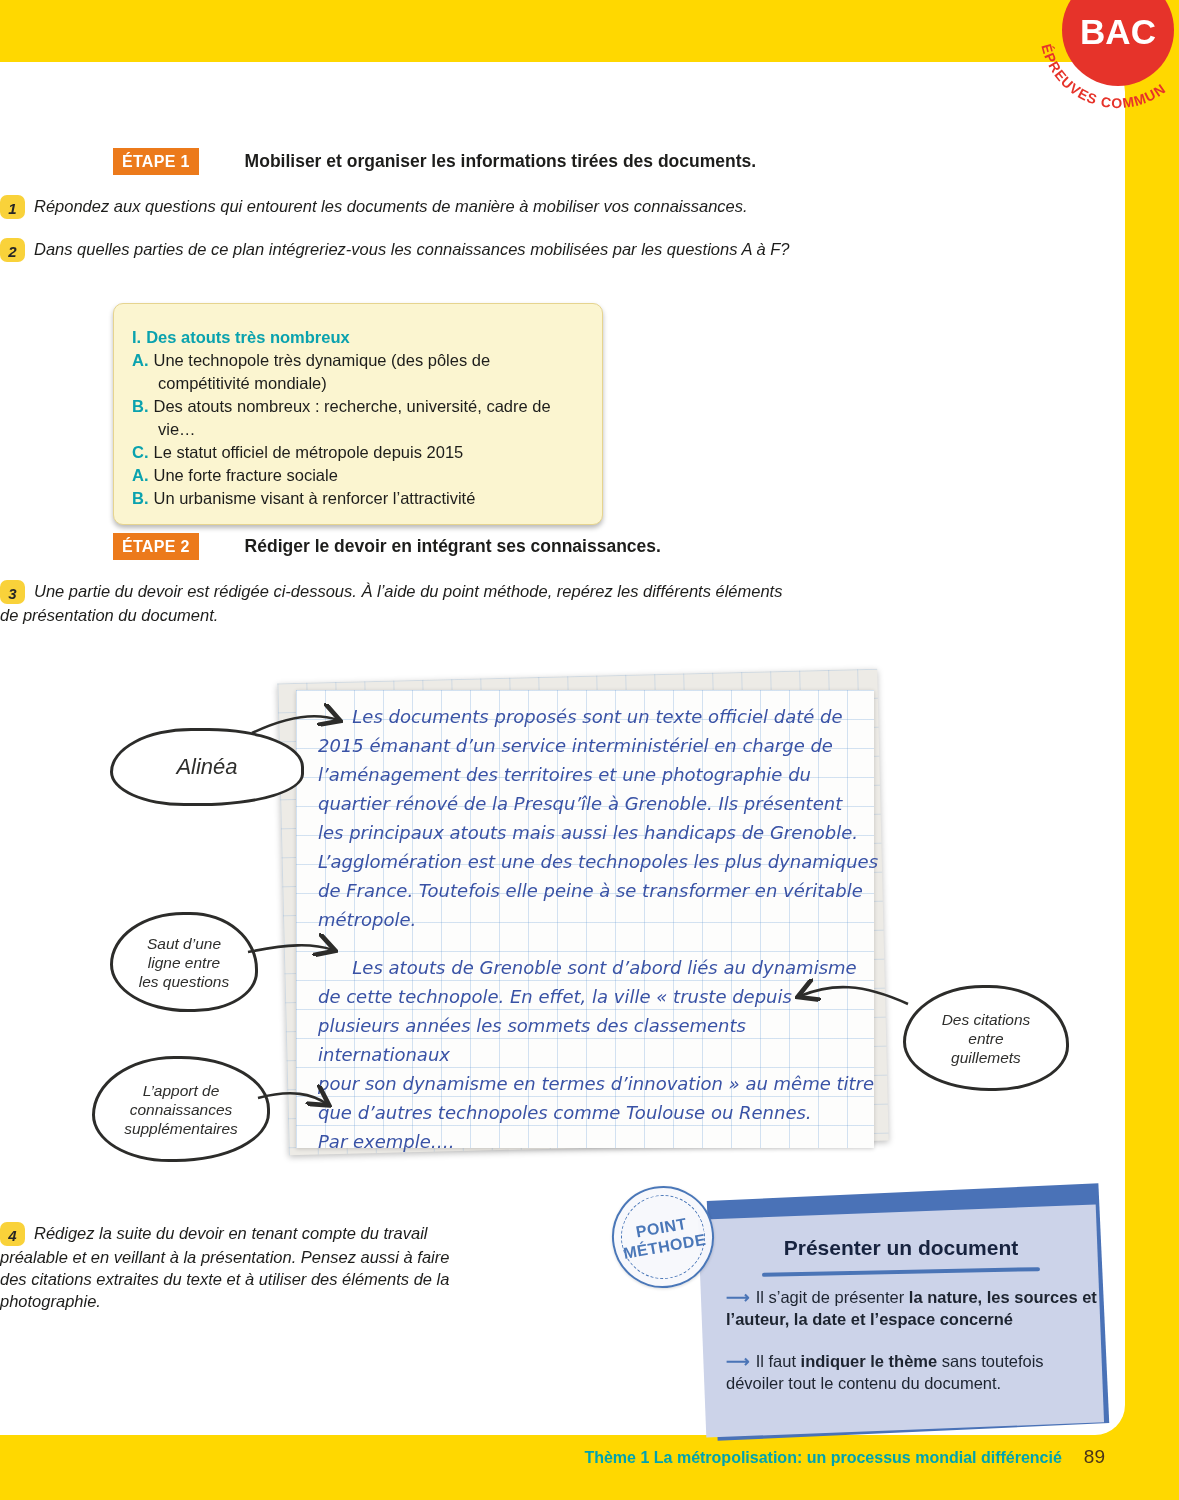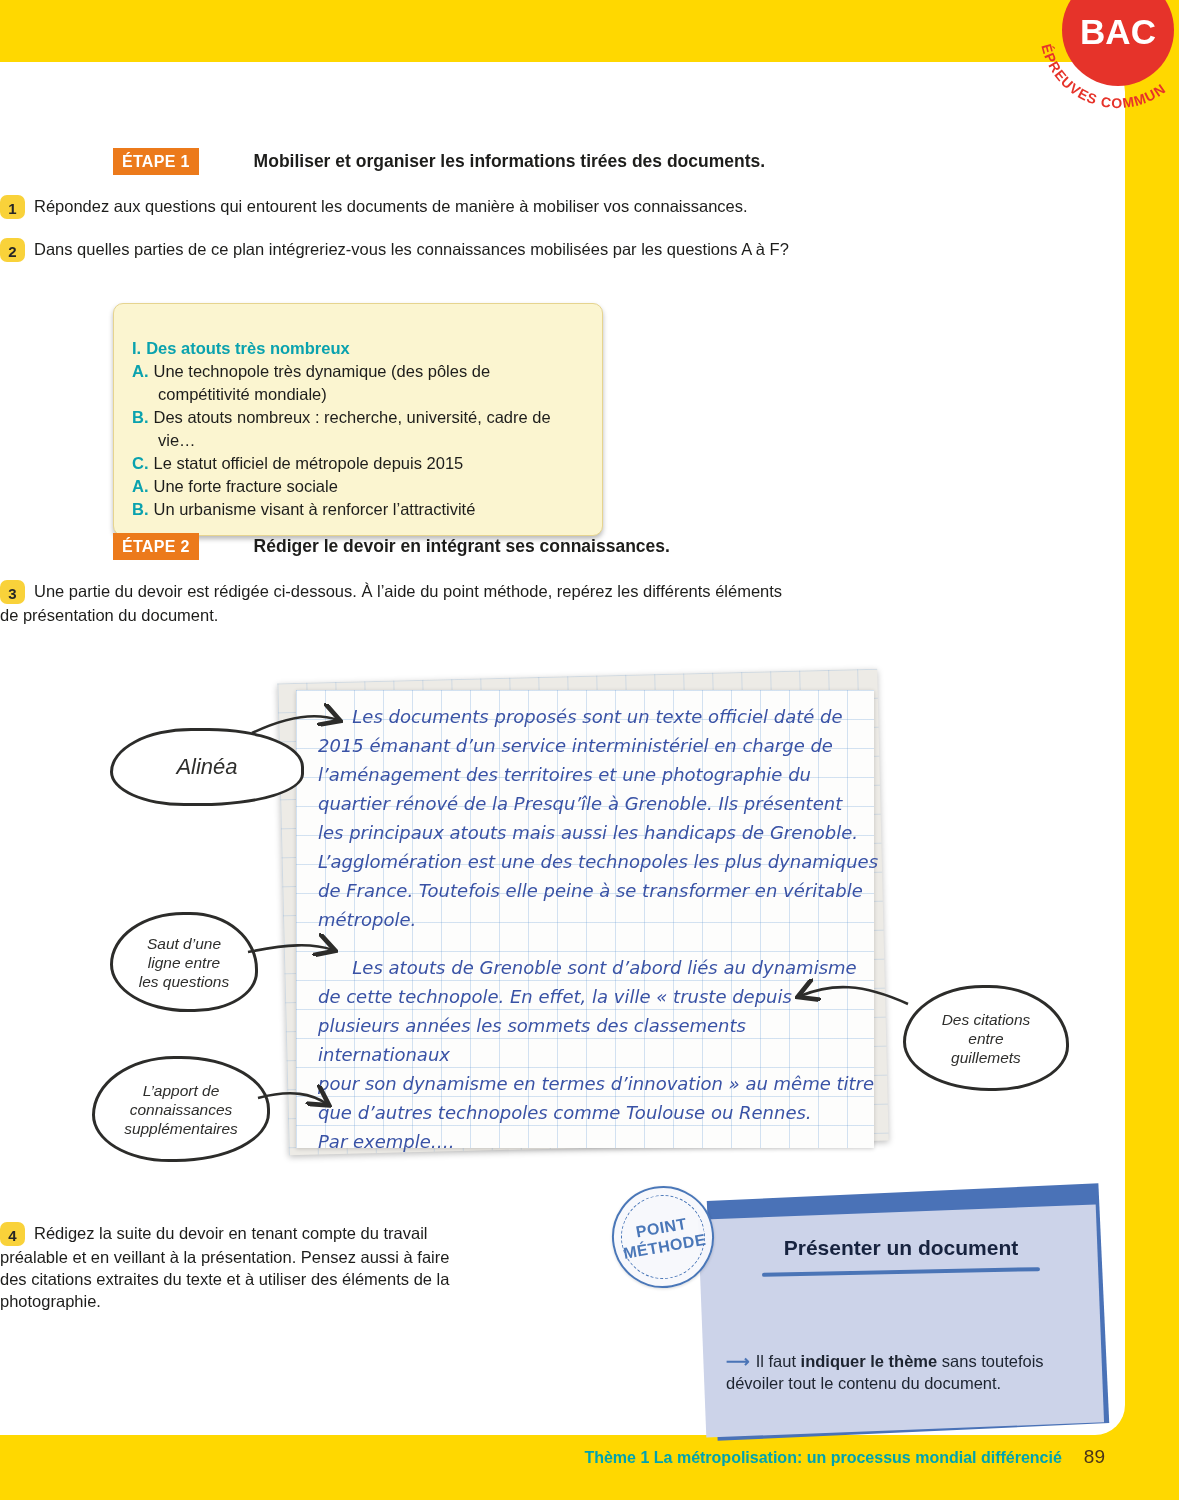--- a/index.html
+++ b/index.html
@@ -4,33 +4,33 @@
 <style>
   html,body{margin:0;padding:0;}
   body{font-family:"Liberation Sans",sans-serif;}
   #page{position:relative;width:1179px;height:1500px;background:#ffd800;overflow:hidden;}
   #white-area{position:absolute;left:0;top:62px;width:1125px;height:1373px;background:#ffffff;border-radius:0 30px 30px 0;}
 
   
   #bac-svg{position:absolute;left:920px;top:0;width:259px;height:200px;}
 
   
-  .etape-row{position:absolute;left:113px;display:flex;align-items:center;gap:19px;}
+  .etape-row{position:absolute;left:113px;display:flex;align-items:center;gap:10px;}
   .etape-badge{background:#ec7a1b;color:#ffffff;font-weight:bold;font-size:16px;padding:5px 9px 4px 9px;letter-spacing:.3px;}
   .etape-title{color:#1d1d1b;font-weight:bold;font-size:17.5px;margin-left:36px;}
 
   
-  .question{position:absolute;color:#1d1d1b;font-size:16.5px;line-height:22px;}
+  .question{position:absolute;color:#1d1d1b;font-size:16.5px;line-height:22px;font-style:italic;}
   .qnum{display:inline-block;background:#f9d23a;color:#262626;font-weight:bold;font-size:15px;width:25px;height:21px;border-radius:7px;text-align:center;padding-top:3px;margin-right:9px;vertical-align:-2px;}
 
   
   #plan-box{position:absolute;left:113px;top:303px;width:490px;background:#fbf5d0;border:1px solid #e6d48f;border-radius:10px;box-shadow:0 3px 5px rgba(0,0,0,.28);padding:14px 18px;box-sizing:border-box;}
   .plan-item{font-size:16.5px;line-height:23px;color:#1d1d1b;padding-left:26px;text-indent:-26px;}
   .plan-item .marker{color:#0aa2ae;font-weight:bold;margin-right:5px;}
-  .plan-item.header{color:#0aa2ae;font-weight:bold;margin-top:19px;}
+  .plan-item.header{color:#0aa2ae;font-weight:bold;margin-top:8px;}
 
   
   #paper-back{position:absolute;left:283px;top:676px;width:600px;height:472px;background:#edebe6;
     background-image:linear-gradient(to right,rgba(120,165,215,.25) 1px,transparent 1px),linear-gradient(to bottom,rgba(120,165,215,.25) 1px,transparent 1px);
     background-size:29px 29px;transform:rotate(-1.4deg);box-shadow:0 2px 6px rgba(0,0,0,.25);}
   #paper-front{position:absolute;left:296px;top:690px;width:578px;height:458px;background:#fdfdfc;
     background-image:linear-gradient(to right,rgba(110,160,215,.30) 1px,transparent 1px),linear-gradient(to bottom,rgba(110,160,215,.30) 1px,transparent 1px);
     background-size:29px 29px;box-shadow:0 1px 4px rgba(0,0,0,.18);}
   .essay{position:absolute;left:318px;width:560px;font-family:"DejaVu Sans",sans-serif;font-style:italic;font-size:18px;line-height:29px;color:#3952a5;white-space:pre-wrap;}
   #essay-para1{top:702px;}
@@ -140,20 +140,23 @@
 guillemets</div>
 
   <div class="question" style="top:1222px;width:478px;">
     <span class="qnum">4</span><span>Rédigez la suite du devoir en tenant compte du travail préalable et en veillant à la présentation. Pensez aussi à faire des citations extraites du texte et à utiliser des éléments de la photographie.</span>
   </div>
 
   <div id="methode-blue"></div>
   <div id="methode-panel"></div>
   <div id="methode-title">Présenter un document</div>
   <div id="methode-underline"></div>
+  <div class="methode-bullet" id="methode-b1">
+    <span class="arrow-glyph">⟶</span><span>Il s’agit de présenter </span><b>la nature, les sources et l’auteur, la date et l’espace concerné</b>
+  </div>
   <div class="methode-bullet" id="methode-b2">
     <span class="arrow-glyph">⟶</span><span>Il faut </span><b>indiquer le thème</b><span> sans toutefois dévoiler tout le contenu du document.</span>
   </div>
   <div id="methode-stamp">
     <div id="stamp-inner">POINT
 MÉTHODE</div>
   </div>
 
   <svg id="arrows-svg">
     <defs>

